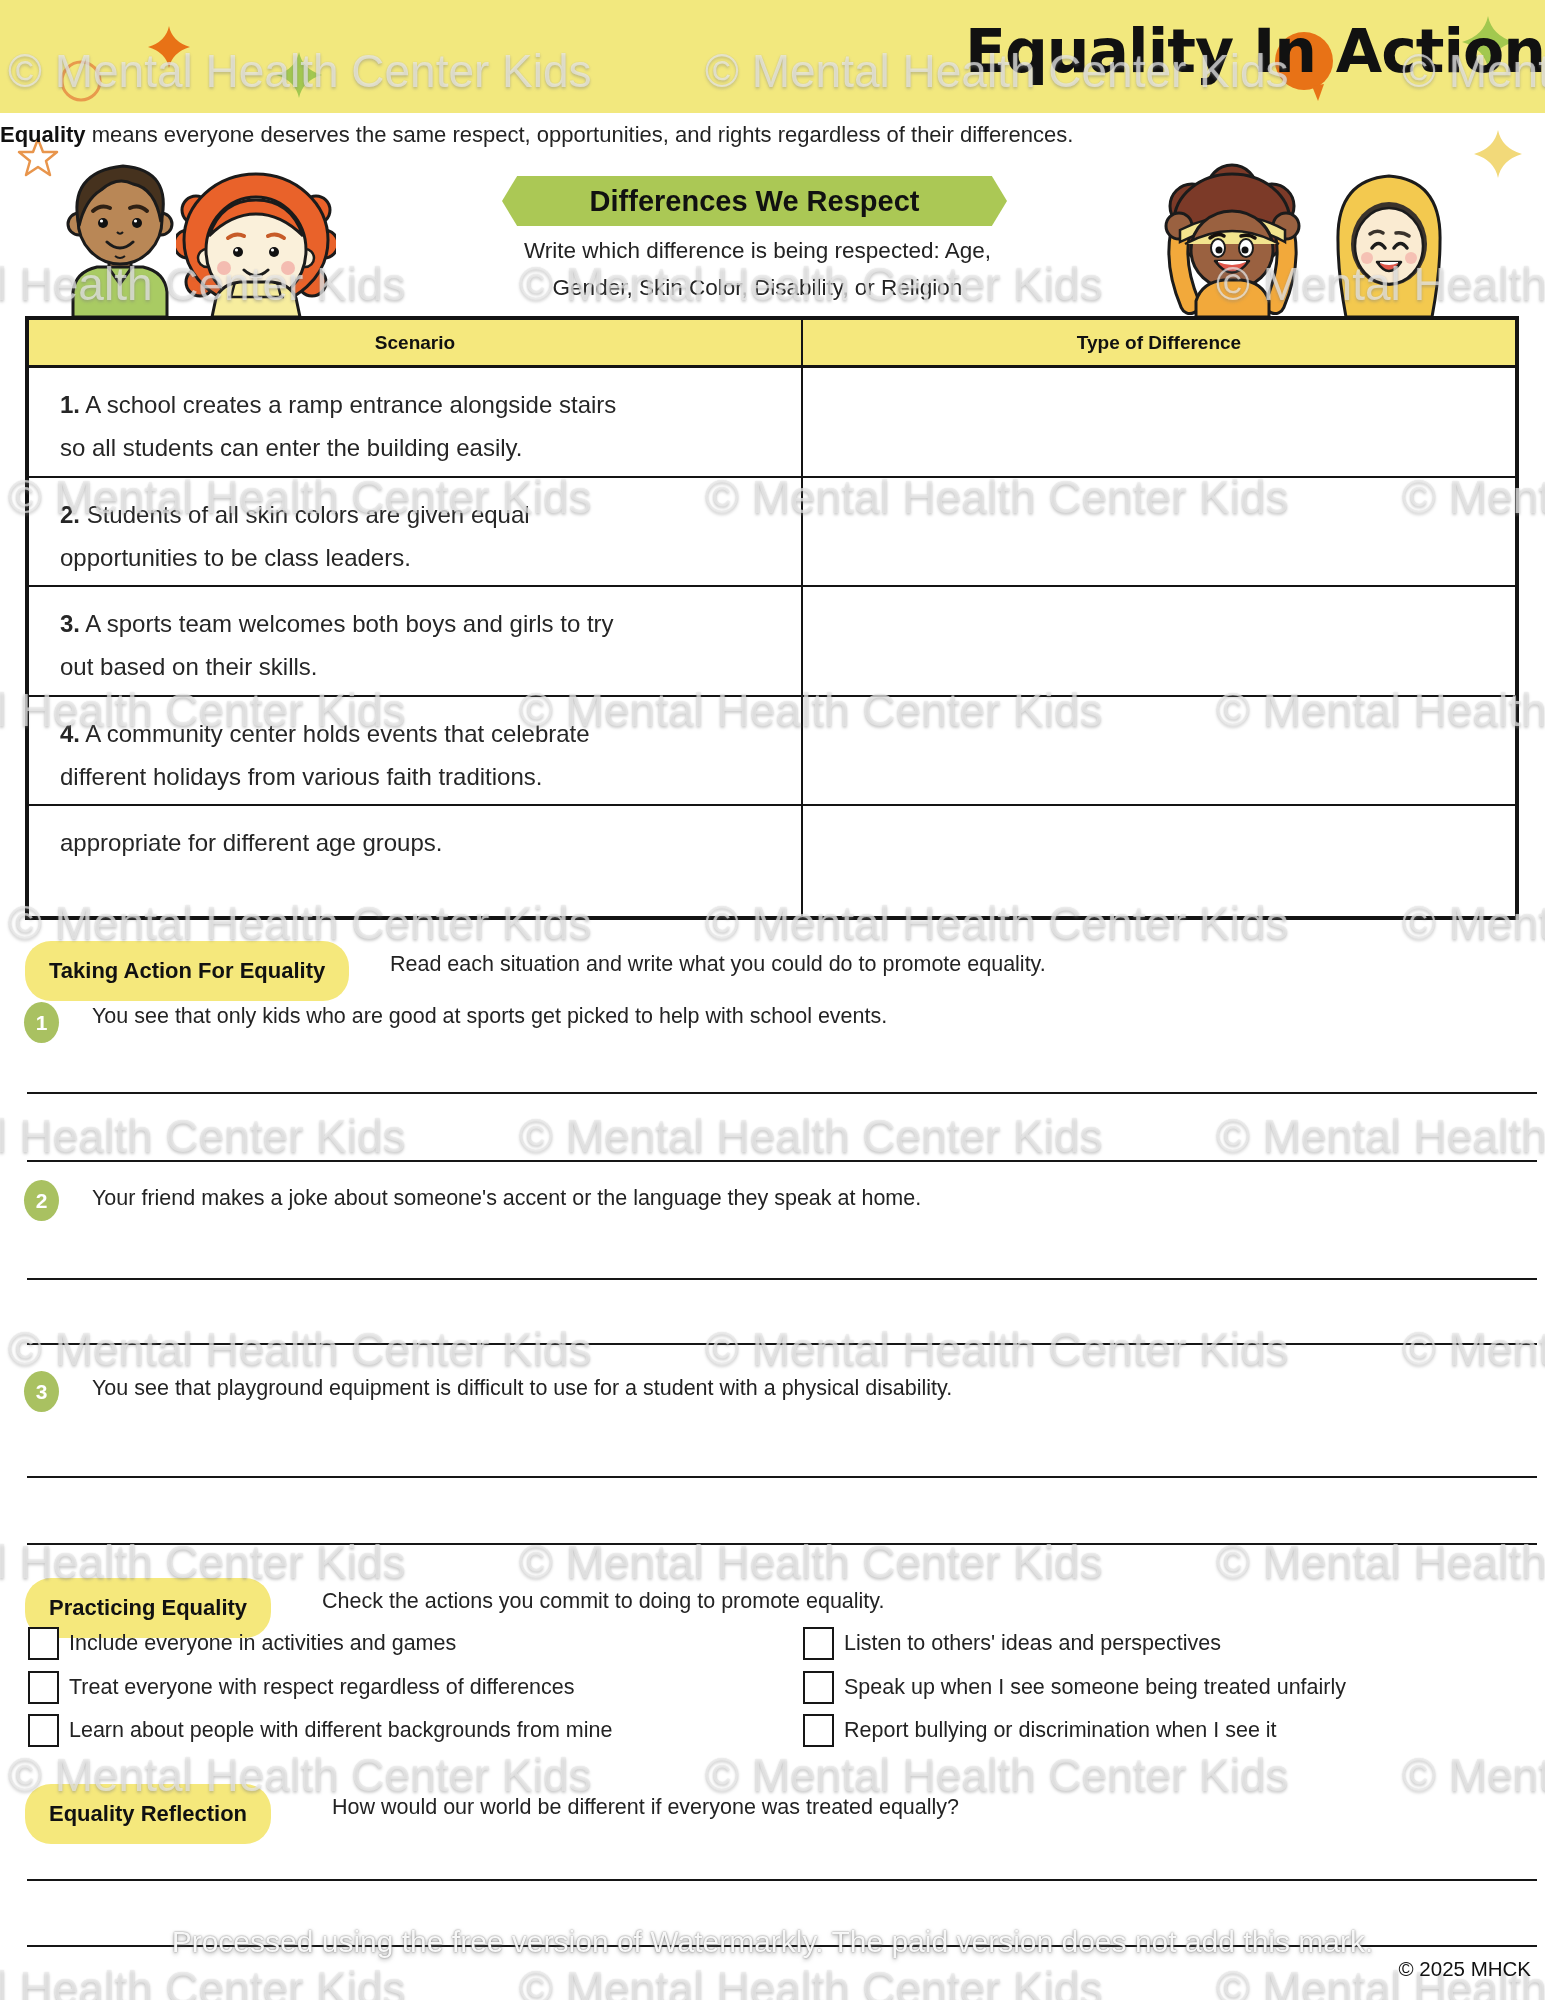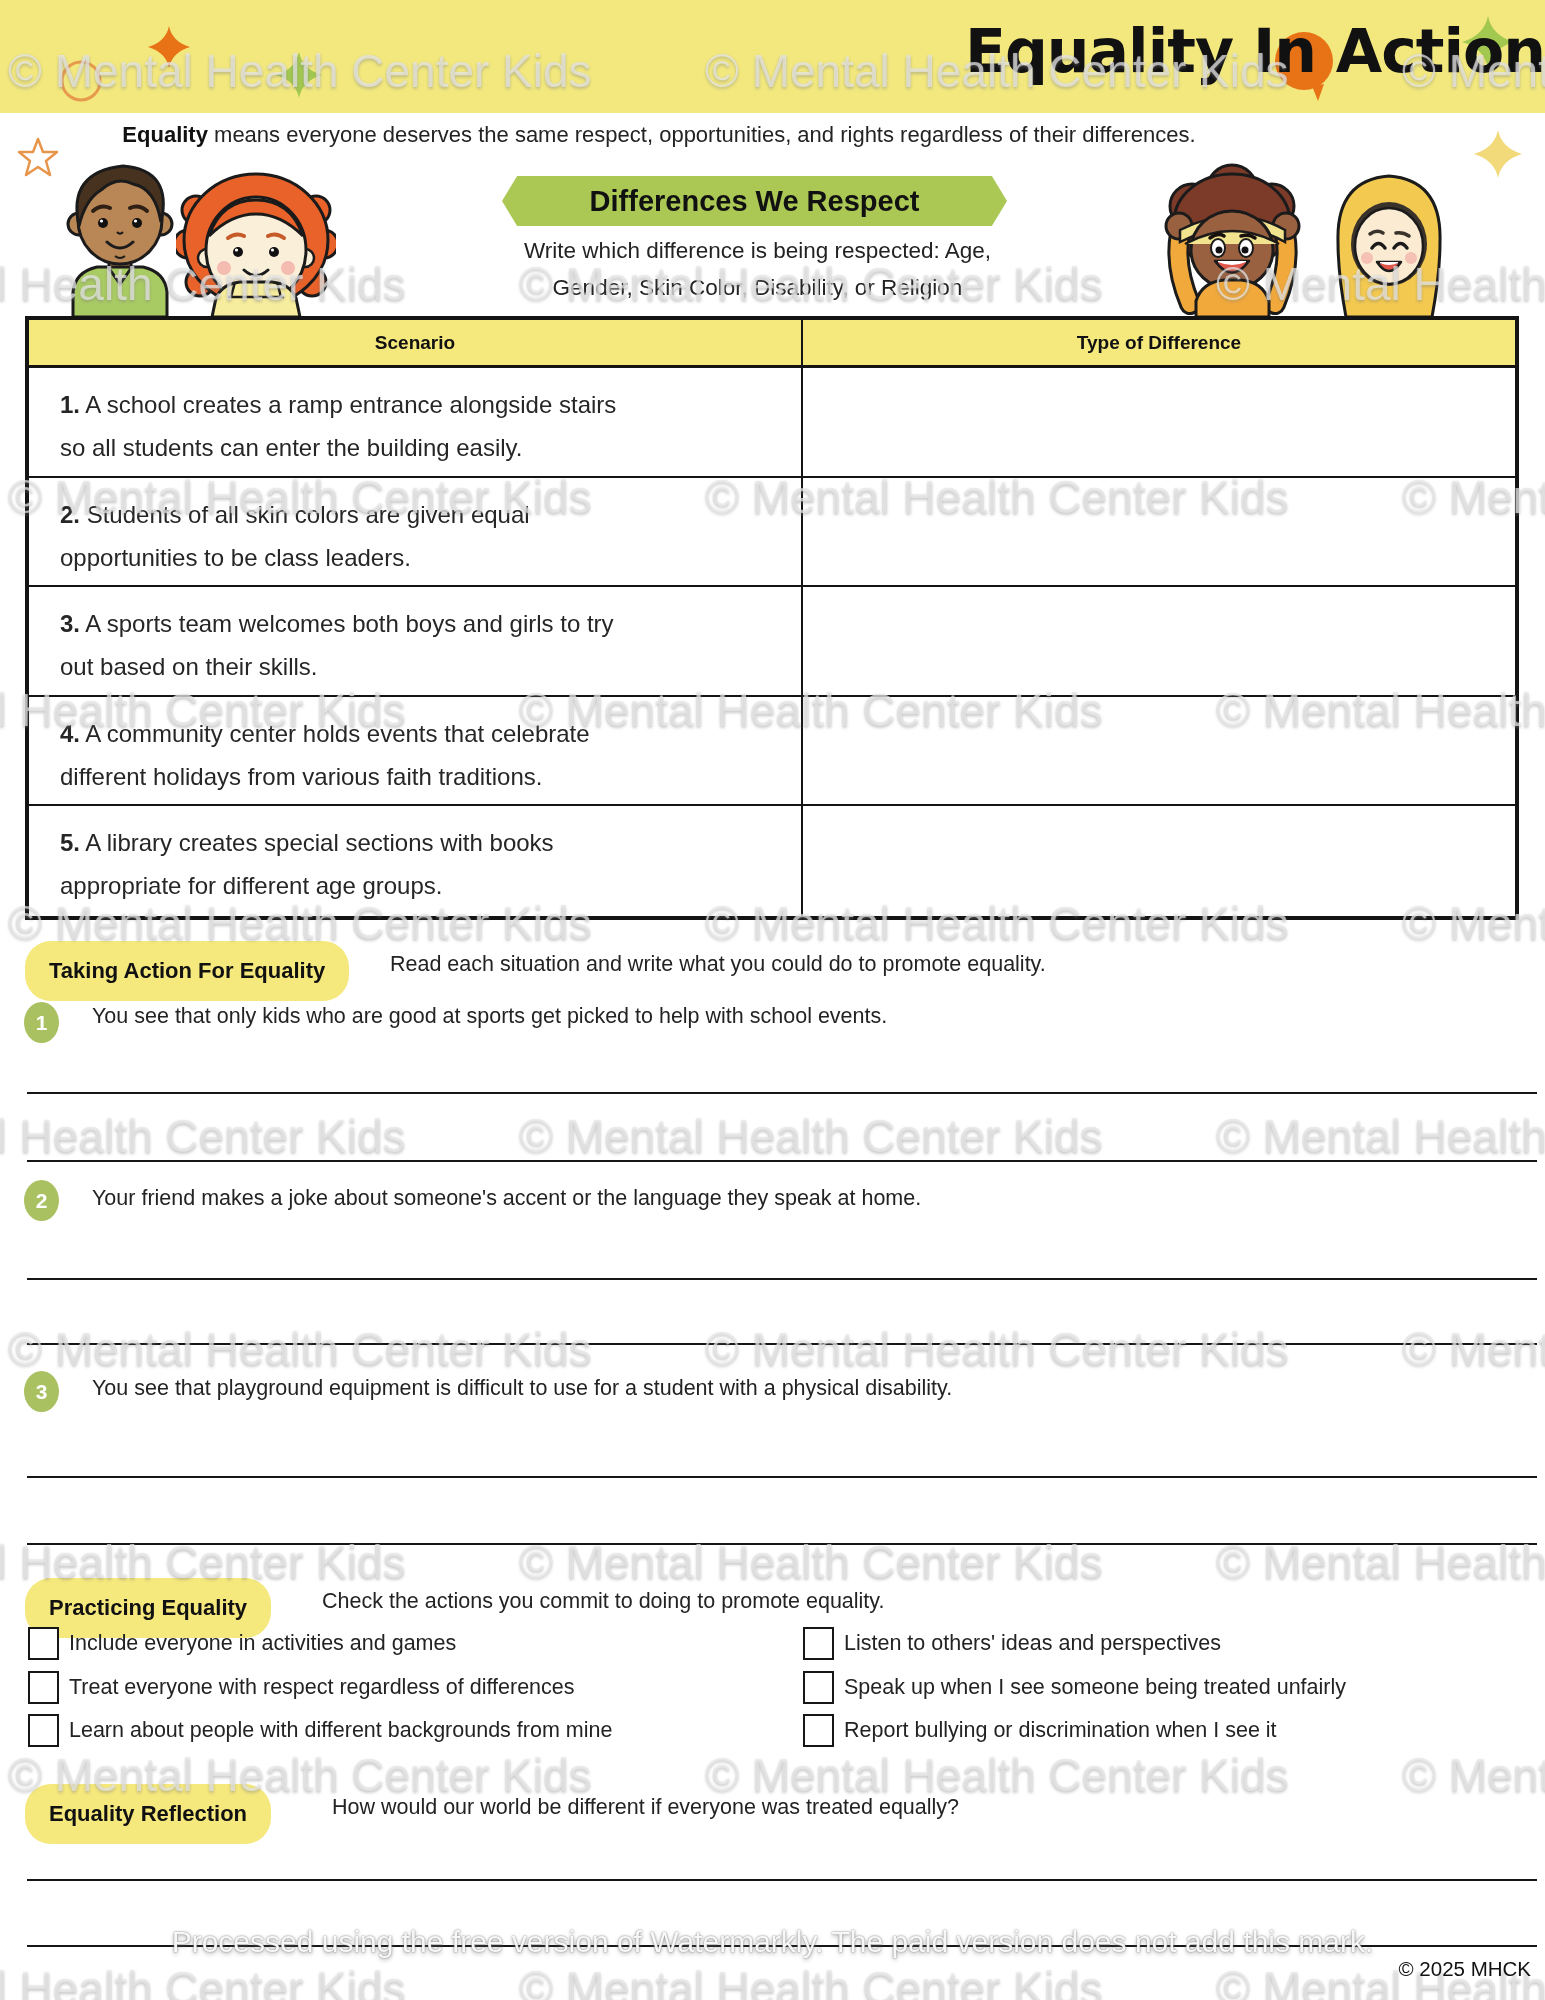--- a/index.html
+++ b/index.html
@@ -8,21 +8,21 @@
     font-family:"Liberation Sans", sans-serif; color:#262626; overflow:hidden;
     margin:0 auto;
   }
   
   .header-band{position:absolute;left:0;top:0;width:1545px;height:113px;background:#F2E87E;}
   .page-title{
     position:absolute;left:0;top:16px;width:1545px;text-align:right;
     font-family:"DejaVu Sans", sans-serif;font-weight:800;font-size:60px;color:#111;
     letter-spacing:-1px;z-index:3;
   }
-  .intro{position:absolute;left:0;top:122px;width:1318px;text-align:center;font-size:22px;color:#232323;z-index:2;}
+  .intro{position:absolute;left:0;top:122px;width:1318px;font-size:22px;color:#232323;z-index:2;}
   .intro b{font-weight:700;color:#111;}
   
   .ribbon{
     position:absolute;left:502px;top:176px;width:505px;height:50px;background:#ABC855;
     clip-path:polygon(3% 0,97% 0,100% 50%,97% 100%,3% 100%,0 50%);
     display:flex;align-items:center;justify-content:center;z-index:2;
   }
   .ribbon span{font-size:29px;font-weight:700;color:#111;}
   .banner-instructions{
     position:absolute;left:380px;top:232px;width:755px;text-align:center;
@@ -235,21 +235,20 @@
     </div>
     <div class="cell"></div>
 
     <div class="cell c1">
       <p><b>4.</b> <span>A community center holds events that celebrate</span></p>
       <p>different holidays from various faith traditions.</p>
     </div>
     <div class="cell"></div>
 
     <div class="cell c1 last">
-      <p><b>5.</b> <span>A library creates special sections with books</span></p>
       <p>appropriate for different age groups.</p>
     </div>
     <div class="cell last"></div>
   </div>
 
   <div class="pill" style="left:25px;top:941px">
     <span>Taking Action For Equality</span>
   </div>
   <div class="sec-instruction" style="left:390px;top:952px">Read each situation and write what you could do to promote equality.</div>
 

